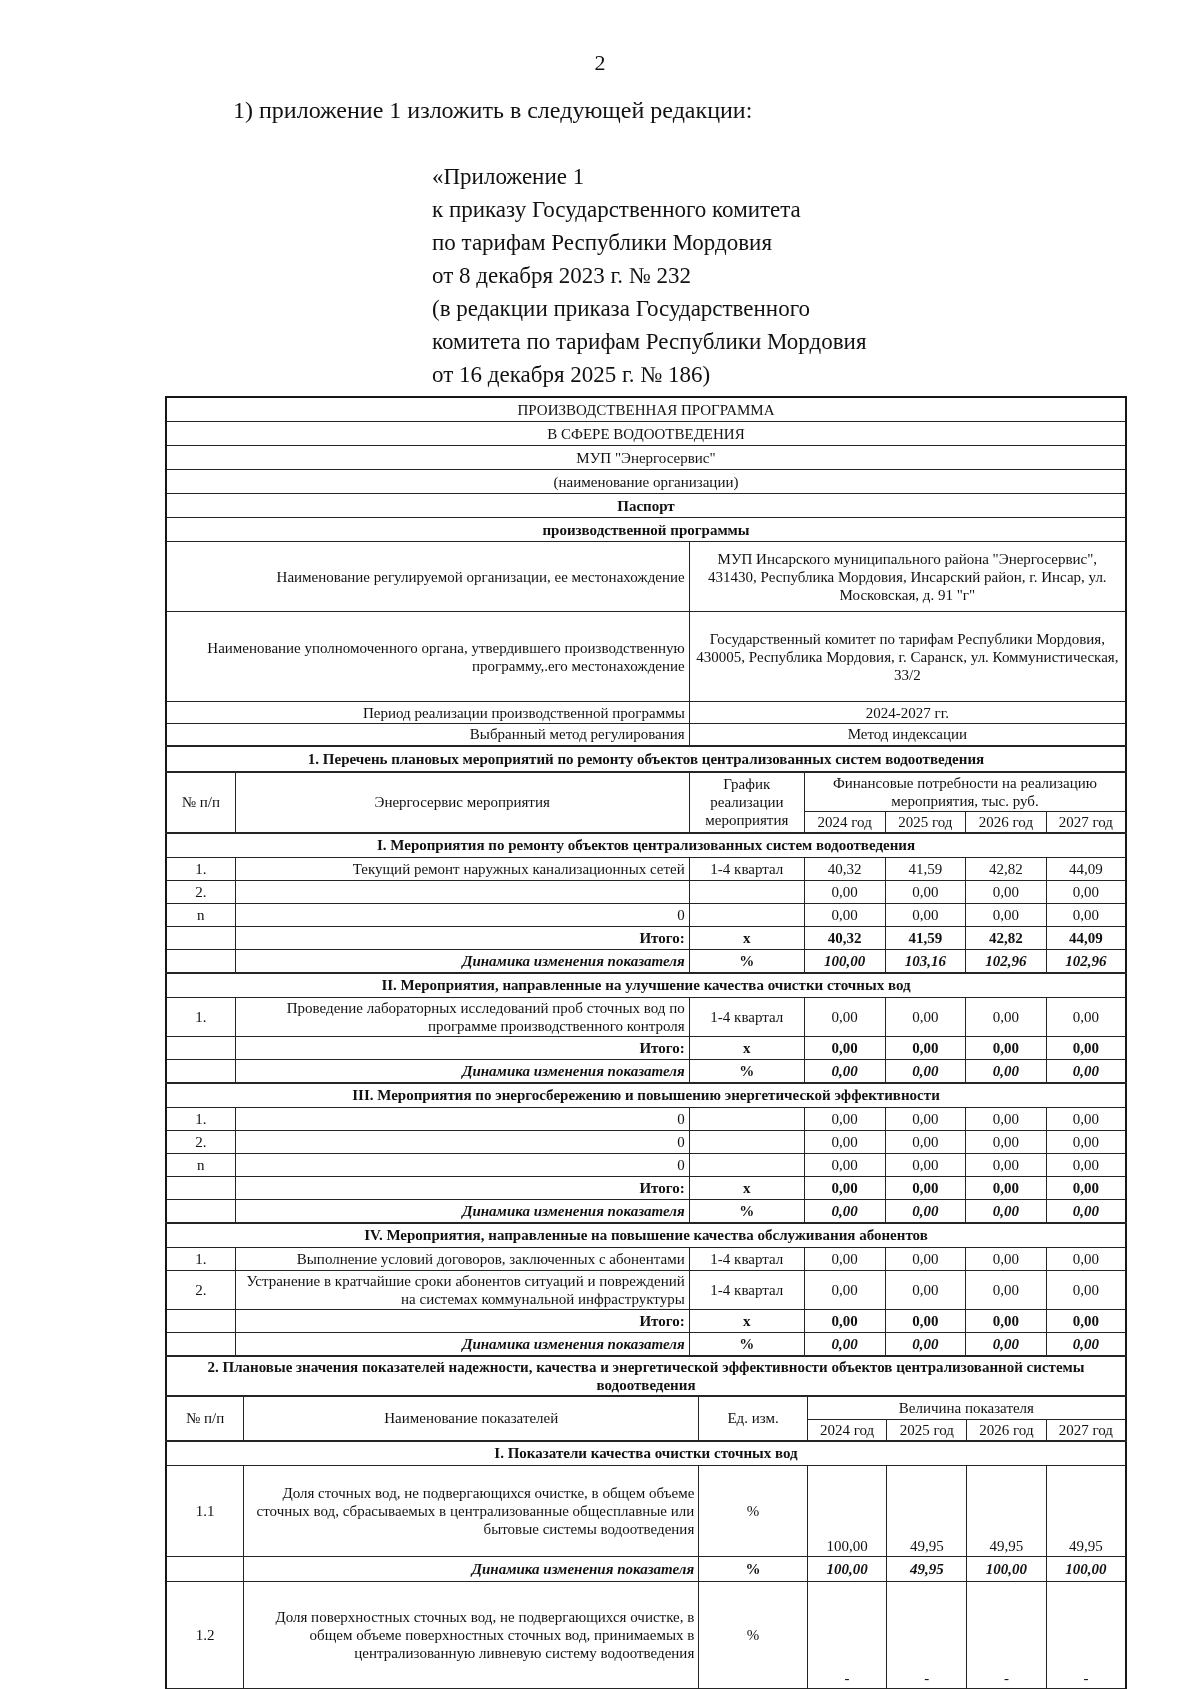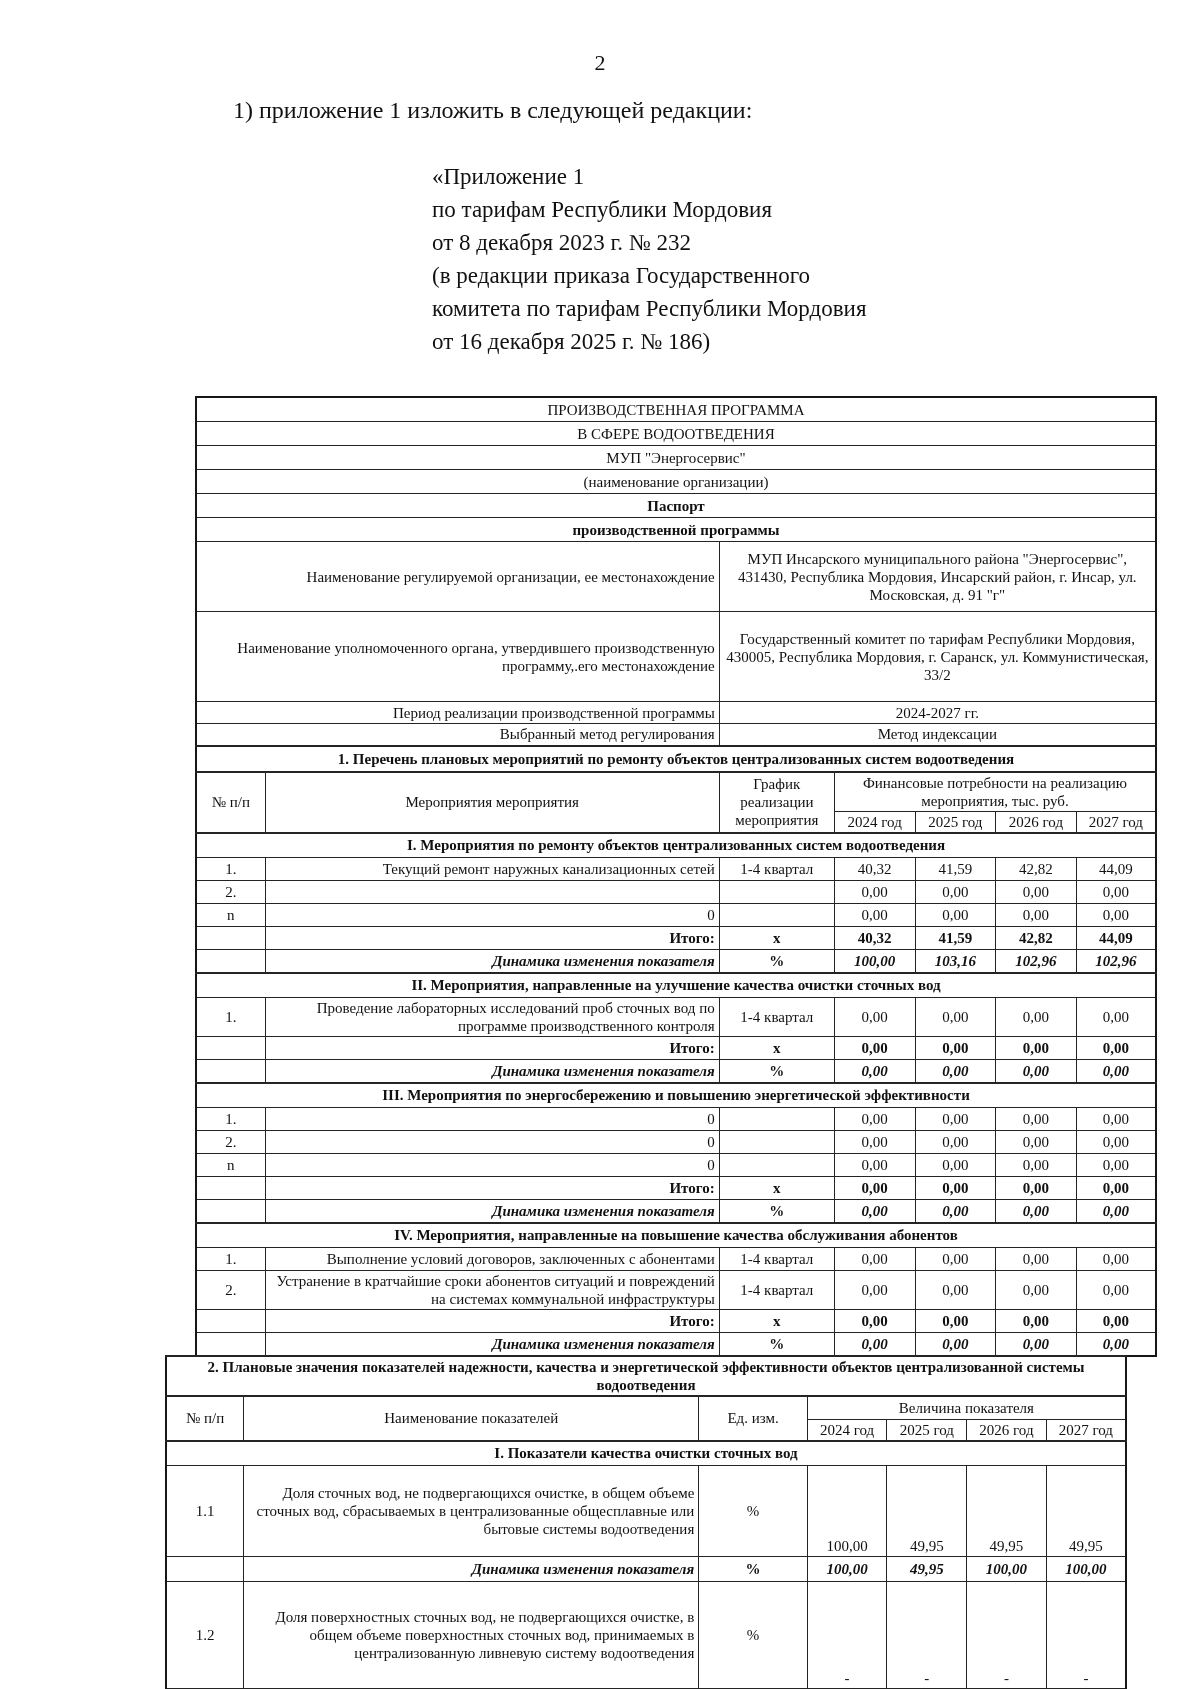--- a/index.html
+++ b/index.html
@@ -9,21 +9,21 @@
     overflow:hidden;
   }
   .page-number{position:absolute;top:50px;left:0;width:1200px;text-align:center;
     font-size:22px;}
   .intro{position:absolute;top:97px;left:233px;font-size:24px;}
   .annex{position:absolute;top:160px;right:148px;width:620px;text-align:left;
     font-size:23px;line-height:33px;}
   .tables{position:absolute;top:396px;left:165px;width:962px;}
   table{border-collapse:collapse;width:962px;table-layout:fixed;
     font-size:15px;line-height:1.2;}
-  table.t1{border:2.5px solid #161616;margin-left:30px;}
+  table.t1{border:2.5px solid #161616;}
   table.t2{border:2.5px solid #161616;margin-top:-2px;}
   td{border:1.5px solid #242424;padding:1px 4px;vertical-align:middle;
     overflow:hidden;}
   td.c{text-align:center;}
   td.l{text-align:right;padding-left:6px;}
   tr.title-row td{height:21px;text-align:center;}
   tr.bold-row td{font-weight:bold;text-align:center;height:21px;}
   tr.sec-head td{font-weight:bold;text-align:center;height:22px;
     border-top-width:2.5px;border-bottom-width:2px;}
   tr.sub-head td{font-weight:bold;text-align:center;height:21px;
@@ -43,20 +43,21 @@
 </style>
 </head>
 <body>
 
 <div class="page-number">2</div>
 
 <div class="intro">1) приложение 1 изложить в следующей редакции:</div>
 
 <div class="annex">
   <div>«Приложение 1</div>
+  <div>к приказу Государственного комитета</div>
   <div>по тарифам Республики Мордовия</div>
   <div>от 8 декабря 2023 г. № 232</div>
   <div>(в редакции приказа Государственного</div>
   <div>комитета по тарифам Республики Мордовия</div>
   <div>от 16 декабря 2025 г. № 186)</div>
 </div>
 
 <div class="tables">
 
   <table class="t1">
@@ -105,21 +106,21 @@
         <td colspan="2" class="l info-label">Выбранный метод регулирования</td>
         <td colspan="5" class="info-value">Метод индексации</td>
       </tr>
 
       <tr class="sec-head">
           <td colspan="7">1. Перечень плановых мероприятий по ремонту объектов централизованных систем водоотведения</td>
         </tr>
 
       <tr class="hdr">
         <td rowspan="2" style="font-weight:normal">№ п/п</td>
-        <td rowspan="2">Мероприятия мероприятия</td>
+        <td rowspan="2">Энергосервис мероприятия</td>
         <td rowspan="2">График реализации мероприятия</td>
         <td colspan="4">Финансовые потребности на реализацию мероприятия, тыс. руб.</td>
       </tr>
       <tr class="hdr">
         <td>2024 год</td>
         <td>2025 год</td>
         <td>2026 год</td>
         <td>2027 год</td>
       </tr>
     </tbody>

